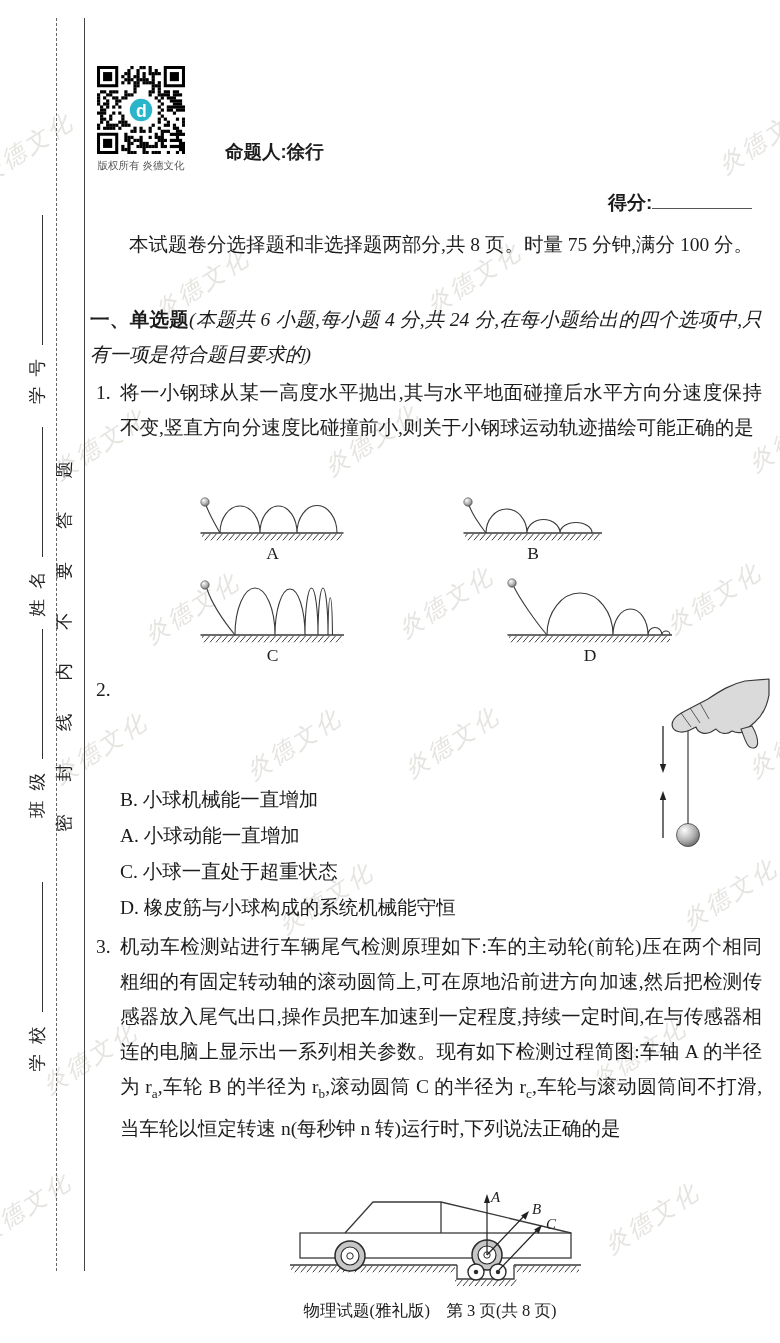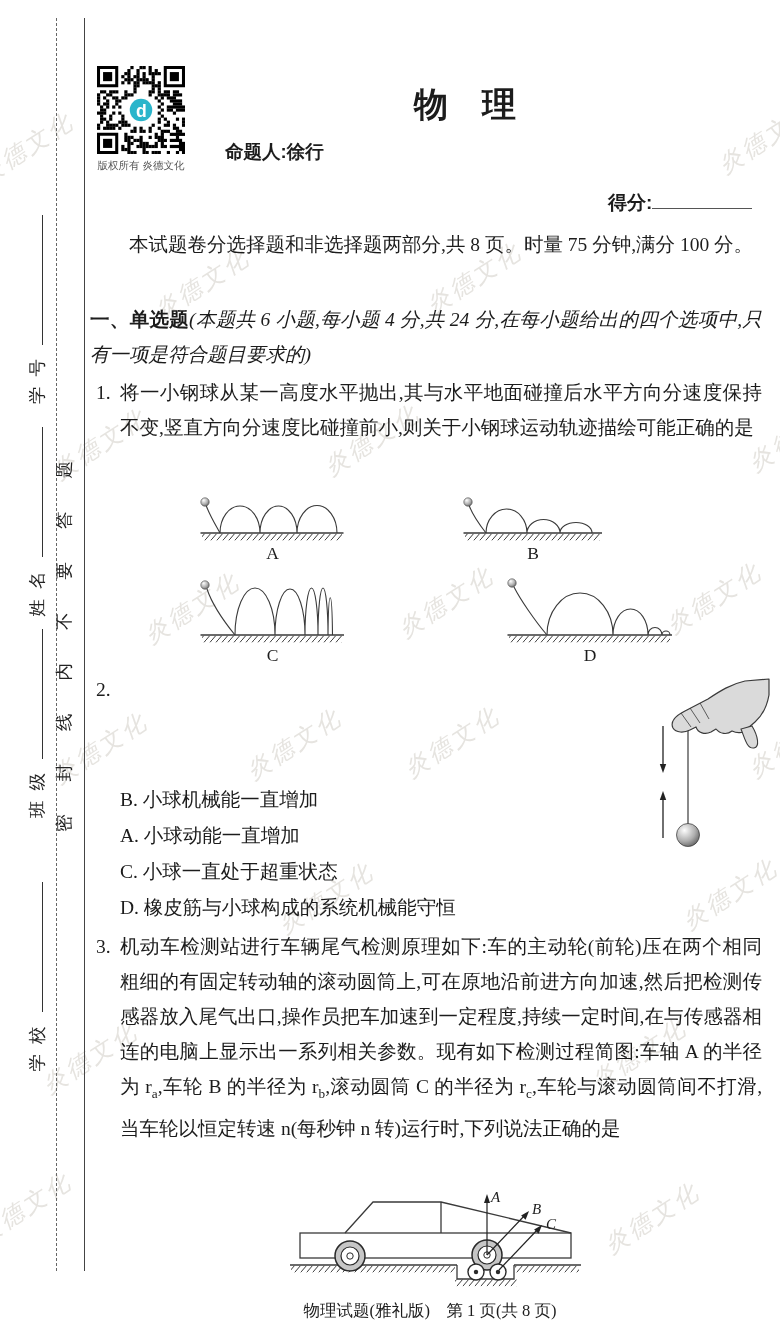--- a/index.html
+++ b/index.html
@@ -373,21 +373,20 @@
             <rect x="2" y="2" width="3" height="3"></rect>
           </g>
       </g>
       <rect x="10.2" y="10.2" width="8.6" height="8.6" rx="2.2" fill="#fff"></rect>
       <circle cx="14.5" cy="14.5" r="3.7" fill="#2ab5cb"></circle>
       <text x="14.6" y="16.7" text-anchor="middle" font-size="5.8" font-weight="bold" fill="#fff" font-family="Liberation Sans, sans-serif">d</text>
     </svg>
   </div>
   <div class="qr-caption sans">版权所有  炎德文化</div>
 
-  <div class="subject-title">物　理</div>
 
   <div class="authors sans">
     <span>命题人:徐行</span>
   </div>
 
   <div class="score-row sans">
     <span>得分:</span><span class="blank"></span>
   </div>
 
   <p class="bodytext intro" style="margin:0">本试题卷分选择题和非选择题两部分,共 8 页。时量 75 分钟,满分 100 分。</p>
@@ -511,21 +510,21 @@
       <g stroke="#222" stroke-width="1.2">
         <line x1="216" y1="82" x2="256" y2="40"></line>
           <path d="M259 37 L251.1 41.5 L255.6 45.8 Z" fill="#222" stroke="none"></path>
       </g>
       <text x="208" y="14" font-size="15" font-style="italic" font-family="Liberation Serif, serif" fill="#1c1c1c">A</text>
       <text x="249" y="26" font-size="15" font-style="italic" font-family="Liberation Serif, serif" fill="#1c1c1c">B</text>
       <text x="263" y="41" font-size="15" font-style="italic" font-family="Liberation Serif, serif" fill="#1c1c1c">C</text>
     </svg>
   </div>
 
-  <div class="footer">物理试题(雅礼版)　第 1 页(共 8 页)</div>
+  <div class="footer">物理试题(雅礼版)　第 3 页(共 8 页)</div>
 
   <svg class="defs-svg" aria-hidden="true">
     <defs>
       <pattern id="hatch" width="6" height="7" patternUnits="userSpaceOnUse">
         <path d="M6 0 L0 7" stroke="#3a3a3a" stroke-width="1"></path>
       </pattern>
       <radialGradient id="ballGrad" cx="0.35" cy="0.3" r="0.85">
         <stop offset="0" stop-color="#fdfdfd"></stop>
         <stop offset="0.55" stop-color="#aeaeae"></stop>
         <stop offset="1" stop-color="#4e4e4e"></stop>

